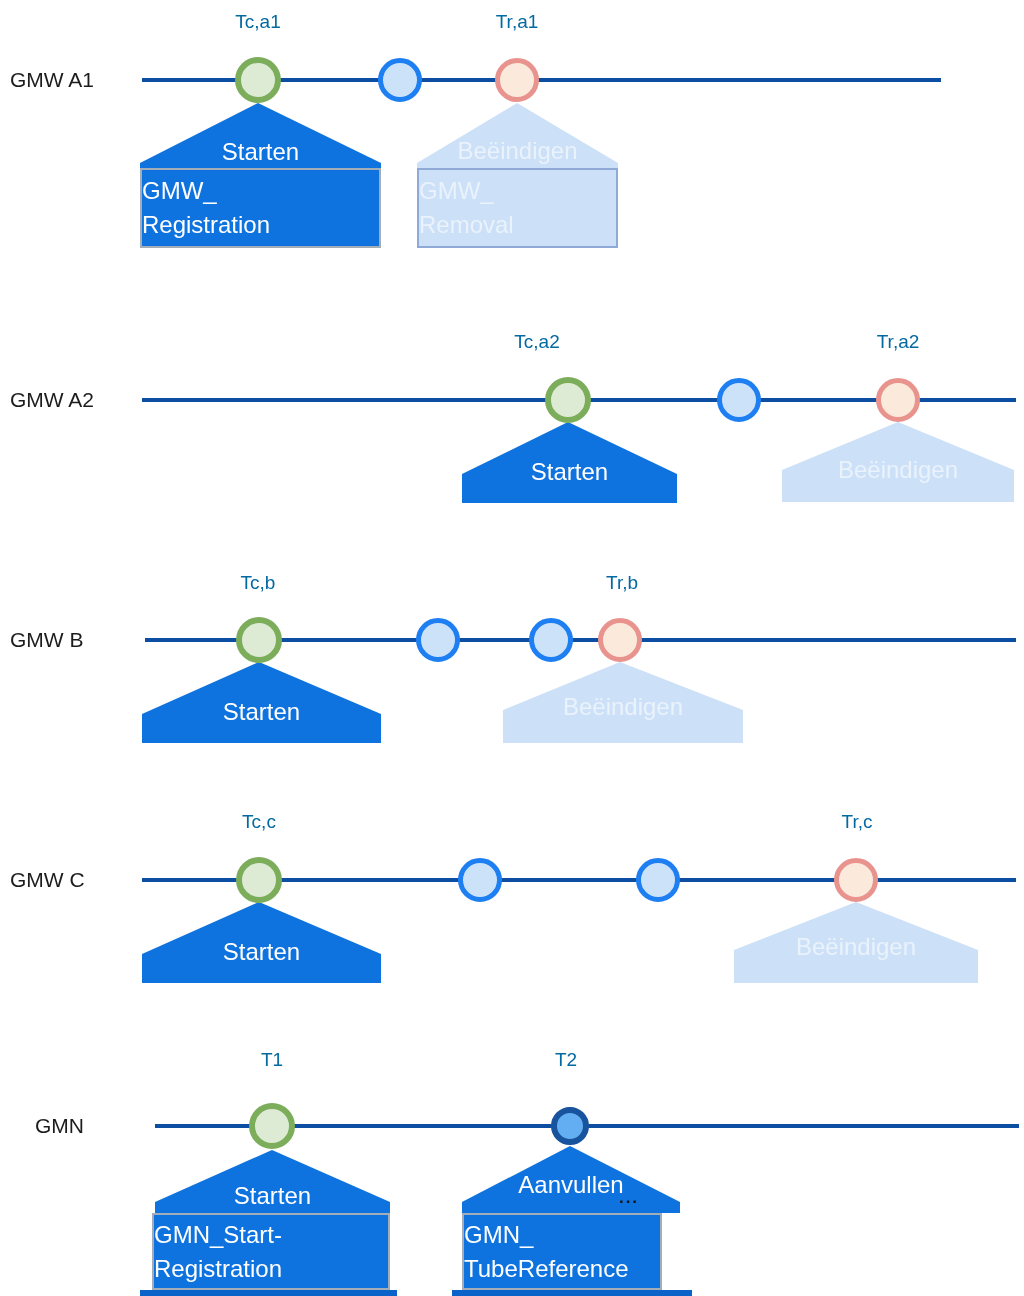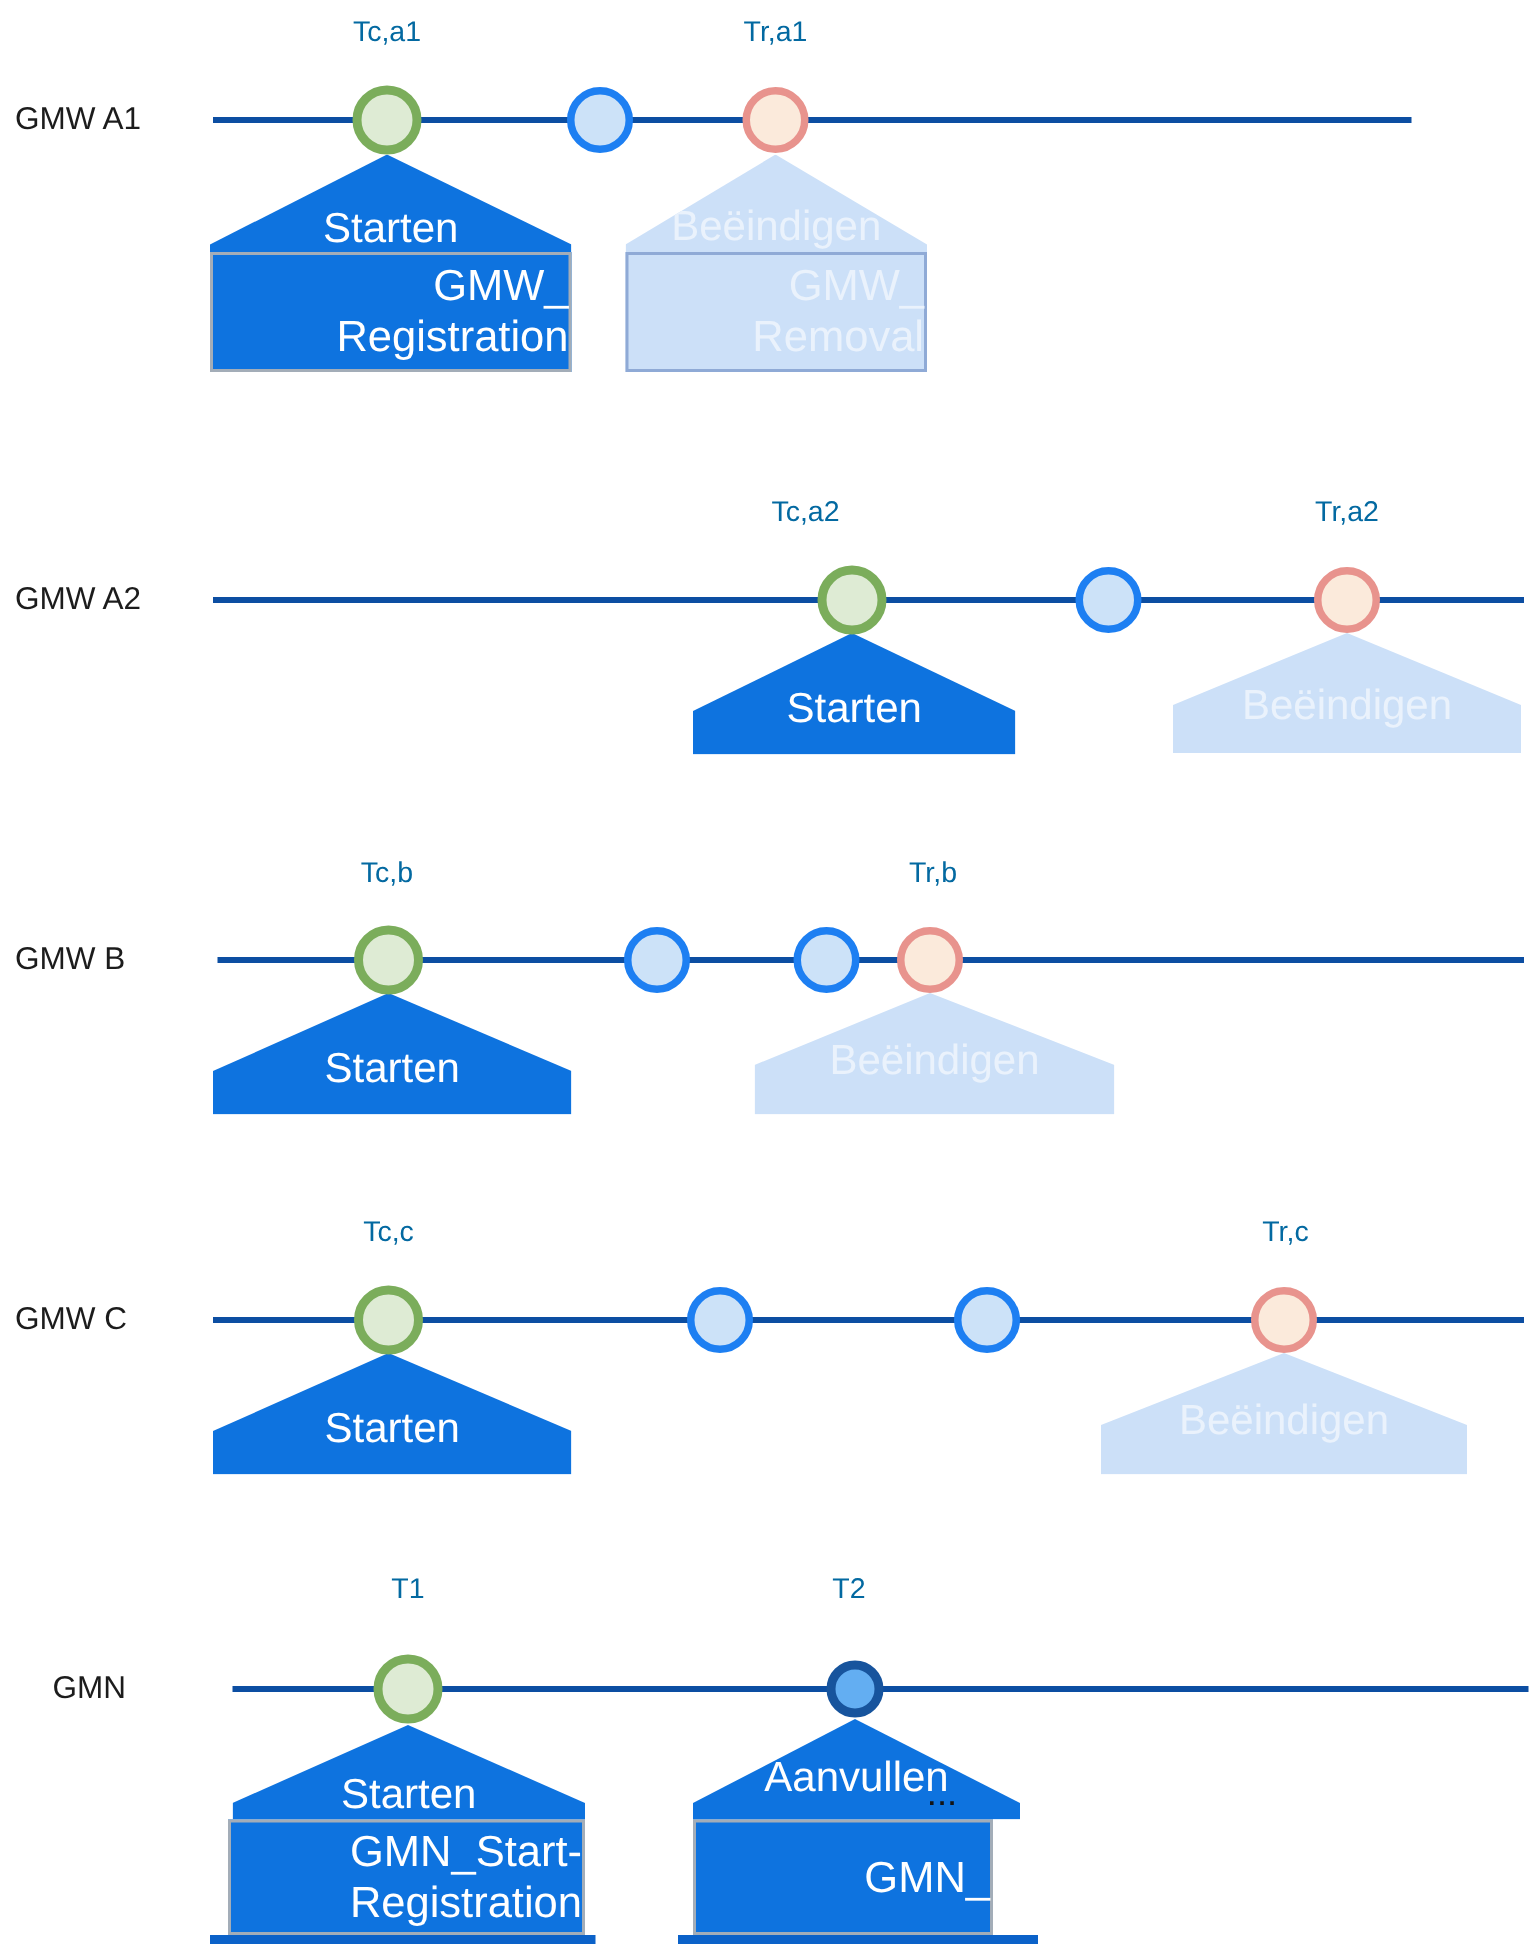--- a/index.html
+++ b/index.html
@@ -1,22 +1,22 @@
 <!DOCTYPE html>
 <html><head>
 <meta charset="utf-8">
 <style>
   html,body{margin:0;padding:0;background:#ffffff;font-family:"Liberation Sans",sans-serif;}
   #canvas{position:relative;width:1024px;height:1296px;background:#ffffff;overflow:hidden;}
   .tl-line,.row-label,.pointer,.box,.strip,.marker,.tick,.note{position:absolute;}
   .row-label{font-size:21px;line-height:26px;color:#1c1c1c;white-space:nowrap;text-align:right;}
   .tick{font-size:19px;line-height:22px;color:#0369a1;white-space:nowrap;transform:translateX(-50%);}
   .marker{box-sizing:border-box;border-style:solid;border-radius:50%;}
-  .pointer-label{position:absolute;left:50%;transform:translate(-50%,-50%);font-size:28px;white-space:nowrap;text-align:right;}
-  .box{box-sizing:border-box;border:2px solid;display:flex;flex-direction:column;align-items:flex-end;justify-content:center;font-size:29px;line-height:34px;text-align:center;white-space:nowrap;}
+  .pointer-label{position:absolute;left:50%;transform:translate(-50%,-50%);font-size:24px;white-space:nowrap;text-align:right;}
+  .box{box-sizing:border-box;border:2px solid;display:flex;flex-direction:column;align-items:flex-start;justify-content:center;font-size:24px;line-height:34px;text-align:center;white-space:nowrap;}
   .note{font-size:17px;font-weight:bold;line-height:20px;color:#141414;letter-spacing:2px;transform:translateX(-50%);}
 </style>
 </head>
 <body>
 
 <div id="canvas">
     <div class="tl-line" style="left: 142px; top: 78px; width: 799px; height: 4px; background: rgb(12, 78, 162);"></div>
     <div class="row-label" style="left: 10px; top: 67px;">GMW A1</div>
     <div class="pointer" style="left: 140px; top: 103px; width: 241px; height: 65px; background: rgb(14, 115, 223); clip-path: polygon(118px 0px, 100% 60px, 100% 100%, 0px 100%, 0px 60px);">
       <div class="pointer-label" style="top: 49px; color: rgb(255, 255, 255);">Starten</div>
@@ -85,20 +85,21 @@
     </div>
     <div class="pointer" style="left: 462px; top: 1146px; width: 218px; height: 67px; background: rgb(14, 115, 223); clip-path: polygon(108px 0px, 100% 56px, 100% 100%, 0px 100%, 0px 56px);">
       <div class="pointer-label" style="top: 39px; color: rgb(255, 255, 255);">Aanvullen</div>
     </div>
     <div class="box" style="left: 152px; top: 1213px; width: 238px; height: 77px; background: rgb(14, 115, 223); border-color: rgb(163, 173, 184); color: rgb(255, 255, 255);">
       <div>GMN_Start-</div>
       <div>Registration</div>
     </div>
     <div class="box" style="left: 462px; top: 1213px; width: 200px; height: 77px; background: rgb(14, 115, 223); border-color: rgb(163, 173, 184); color: rgb(255, 255, 255);">
       <div>GMN_</div>
+      <div>TubeReference</div>
     </div>
     <div class="strip" style="left: 140px; top: 1290px; width: 257px; height: 6px; background: rgb(11, 98, 201);"></div>
     <div class="strip" style="left: 452px; top: 1290px; width: 240px; height: 6px; background: rgb(11, 98, 201);"></div>
     <div class="marker" style="left: 249px; top: 1103px; width: 46px; height: 46px; background: rgb(222, 235, 212); border-width: 6px; border-color: rgb(123, 173, 91);"></div>
     <div class="marker" style="left: 551px; top: 1107px; width: 38px; height: 38px; background: rgb(99, 174, 242); border-width: 6px; border-color: rgb(23, 84, 157);"></div>
     <div class="tick" style="left: 272px; top: 1049px;">T1</div>
     <div class="tick" style="left: 566px; top: 1049px;">T2</div>
     <div class="note" style="left: 629px; top: 1188px;">...</div>
   </div>
 

